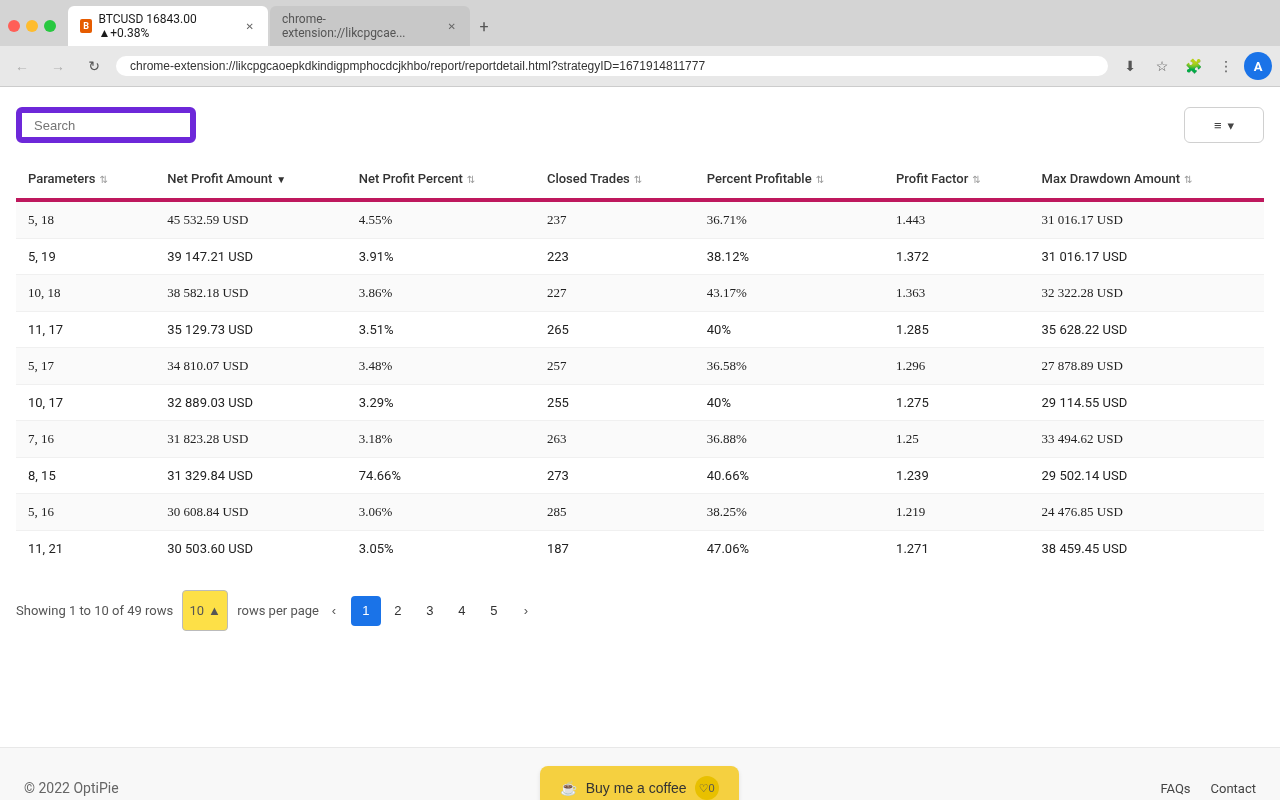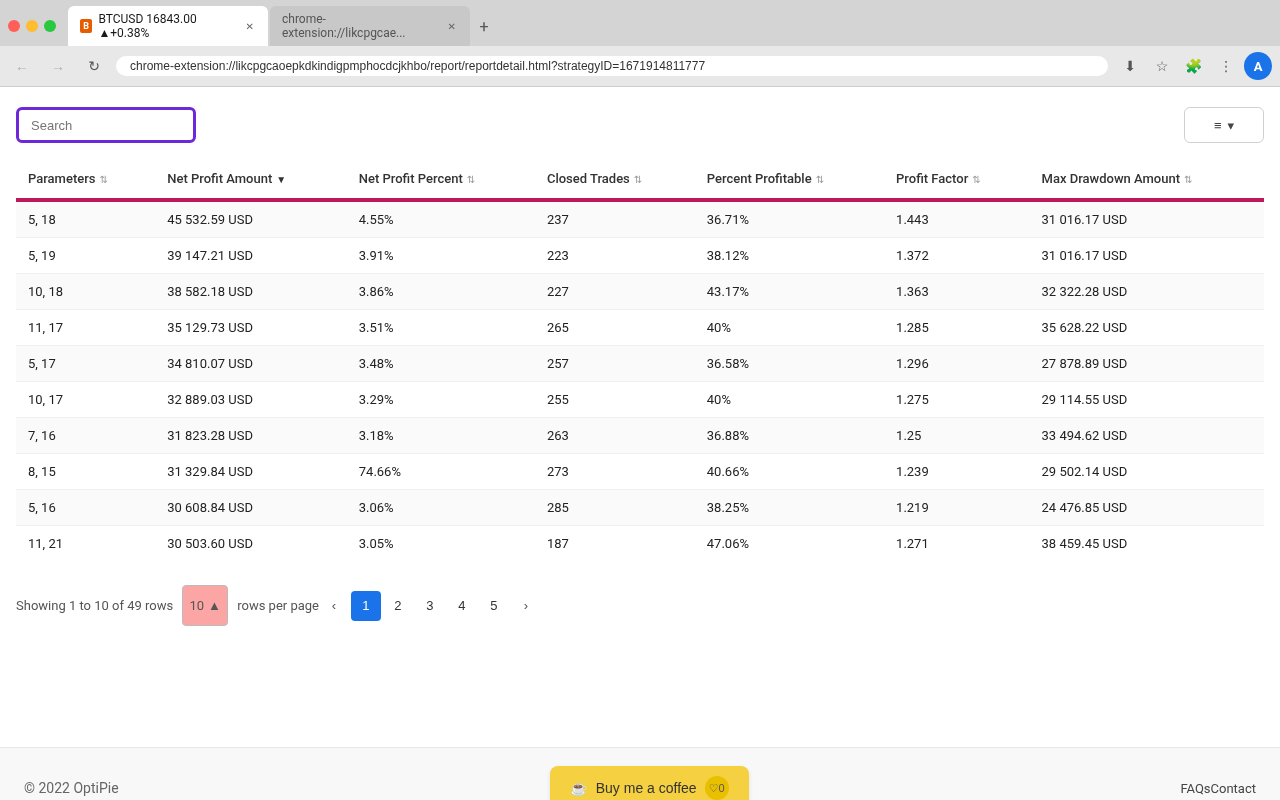--- a/index.html
+++ b/index.html
@@ -123,21 +123,21 @@
     
     .top-row {
       display: flex;
       align-items: center;
       justify-content: space-between;
       margin-bottom: 16px;
     }
     .search-box {
       width: 180px;
       height: 36px;
-      border: 3px solid #6d28d9;
+      border: 6px solid #6d28d9;
       border-radius: 6px;
       padding: 0 12px;
       font-size: 13px;
       color: #888;
       outline: none;
     }
     .filter-btn {
       width: 80px;
       height: 36px;
       border: 1px solid #d0d0d0;
@@ -170,21 +170,21 @@
       color: #999;
       font-size: 10px;
     }
     .sort-icon.active { color: #333; }
     .data-table td {
       padding: 10px 12px;
       border-bottom: 1px solid #f0f0f0;
       color: #222;
     }
     .data-table tr:last-child td { border-bottom: none; }
-    .row-even td { background: #fafafa; }
+    .row-even td { background: #fafafa; font-family: Liberation Serif, serif; }
 
     
     .pagination-row {
       display: flex;
       align-items: center;
       justify-content: flex-start;
       margin-top: 16px;
       padding: 8px 0;
     }
     .showing-text {
@@ -193,21 +193,21 @@
     }
     .rows-per-page {
       display: inline-flex;
       align-items: center;
       margin: 0 6px;
       border: 1px solid #bbb;
       border-radius: 4px;
       padding: 12px 6px;
       font-size: 13px;
       cursor: pointer;
-      background: #fca5a5;
+      background: #fde047;
       gap: 4px;
     }
     .pagination-controls {
       display: flex; align-items: center; gap: 2px;
     }
     .page-btn {
       width: 30px; height: 30px;
       display: flex; align-items: center; justify-content: center;
       border-radius: 4px;
       border: none; background: transparent;
@@ -242,21 +242,21 @@
       box-shadow: 0 2px 4px rgba(0,0,0,0.1);
     }
     .buy-coffee-btn .heart-badge {
       background: #e8c000;
       border-radius: 50%;
       width: 24px; height: 24px;
       display: flex; align-items: center; justify-content: center;
       font-size: 11px;
       color: #555;
     }
-    .footer-links { display: flex; }
+    .footer-links { display: flex; gap: 20px; }
     .footer-link {
       font-size: 13px; color: #444; text-decoration: none; cursor: pointer;
     }
   </style>
 </head>
 <body>
 
 <div class="browser-chrome">
   <div class="tab-bar">
     <div class="window-controls">

